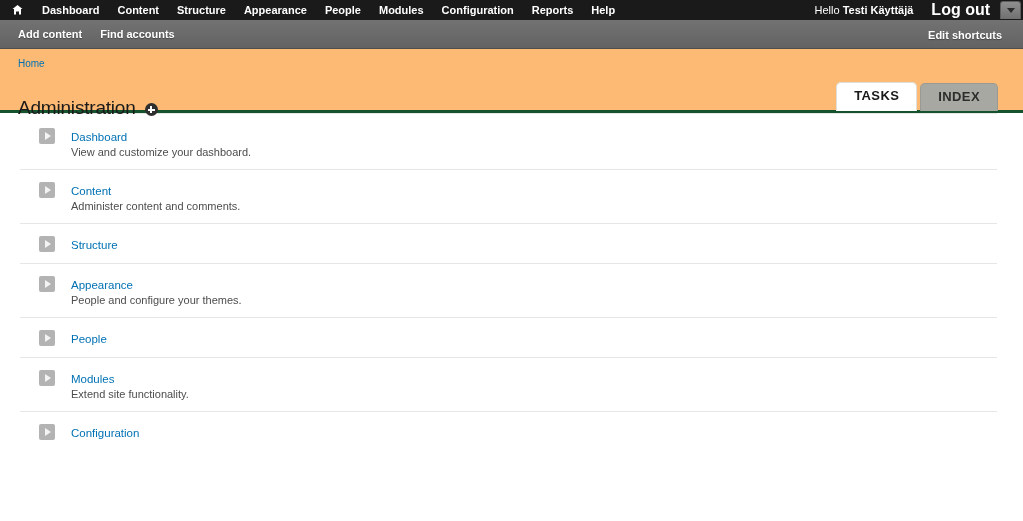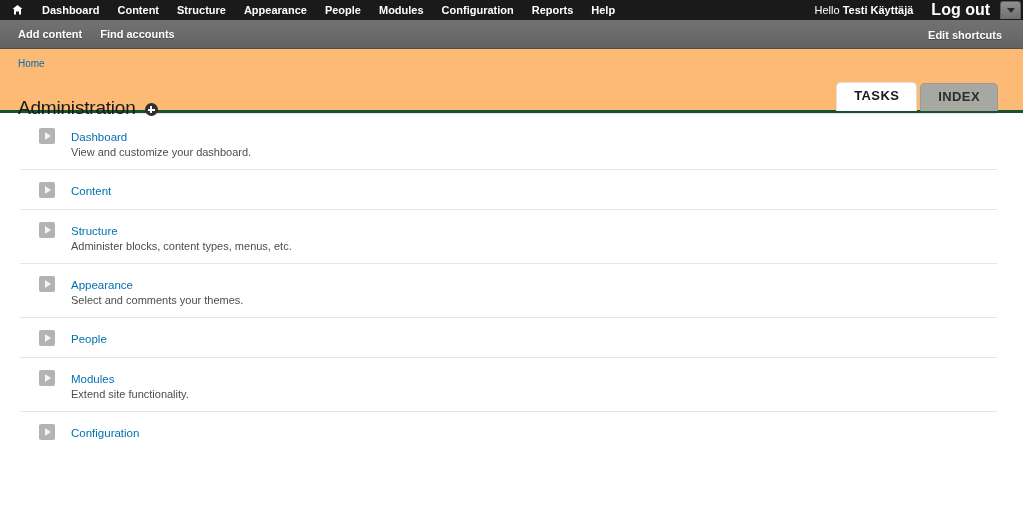--- a/index.html
+++ b/index.html
@@ -319,38 +319,38 @@
         <a class="item-title">Dashboard</a>
         <div class="item-desc">View and customize your dashboard.</div>
       </div>
     </li>
     <li>
       <span class="item-icon">
           <span class="tri"></span>
         </span>
       <div class="item-body">
         <a class="item-title">Content</a>
+        <div class="item-desc">Administer content and comments.</div>
       </div>
     </li>
     <li>
       <span class="item-icon">
           <span class="tri"></span>
         </span>
       <div class="item-body">
         <a class="item-title">Structure</a>
-        <div class="item-desc">Administer blocks, content types, menus, etc.</div>
       </div>
     </li>
     <li>
       <span class="item-icon">
           <span class="tri"></span>
         </span>
       <div class="item-body">
         <a class="item-title">Appearance</a>
-        <div class="item-desc">Select and comments your themes.</div>
+        <div class="item-desc">People and configure your themes.</div>
       </div>
     </li>
     <li>
       <span class="item-icon">
           <span class="tri"></span>
         </span>
       <div class="item-body">
         <a class="item-title">People</a>
       </div>
     </li>

